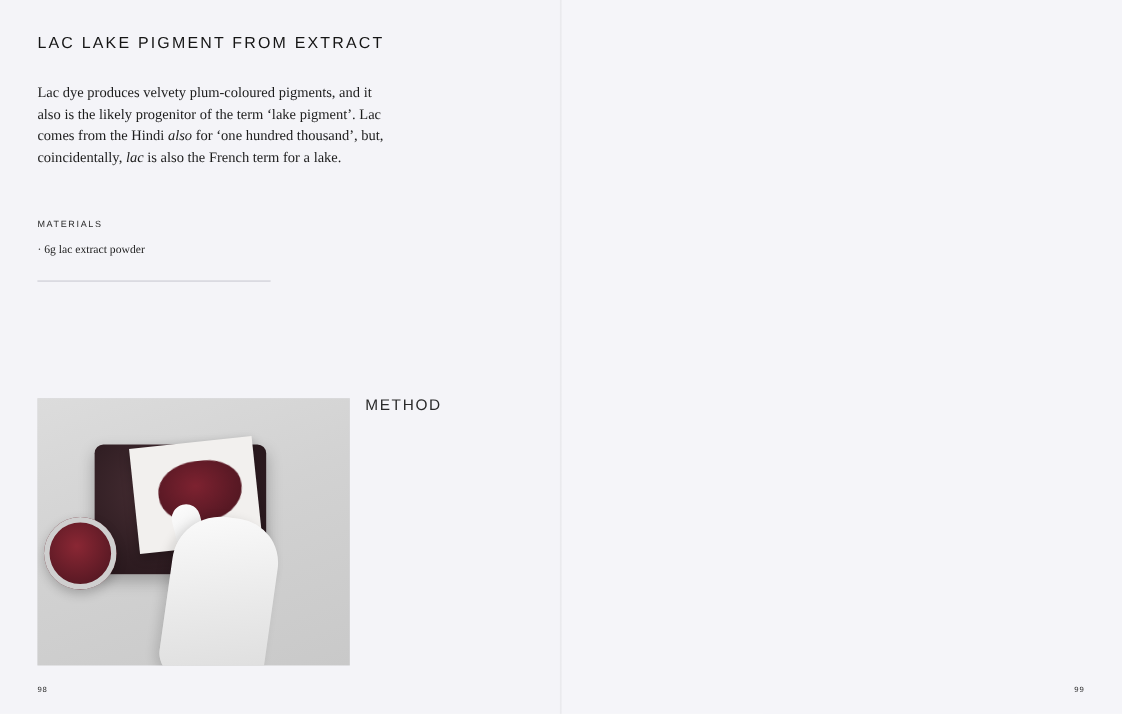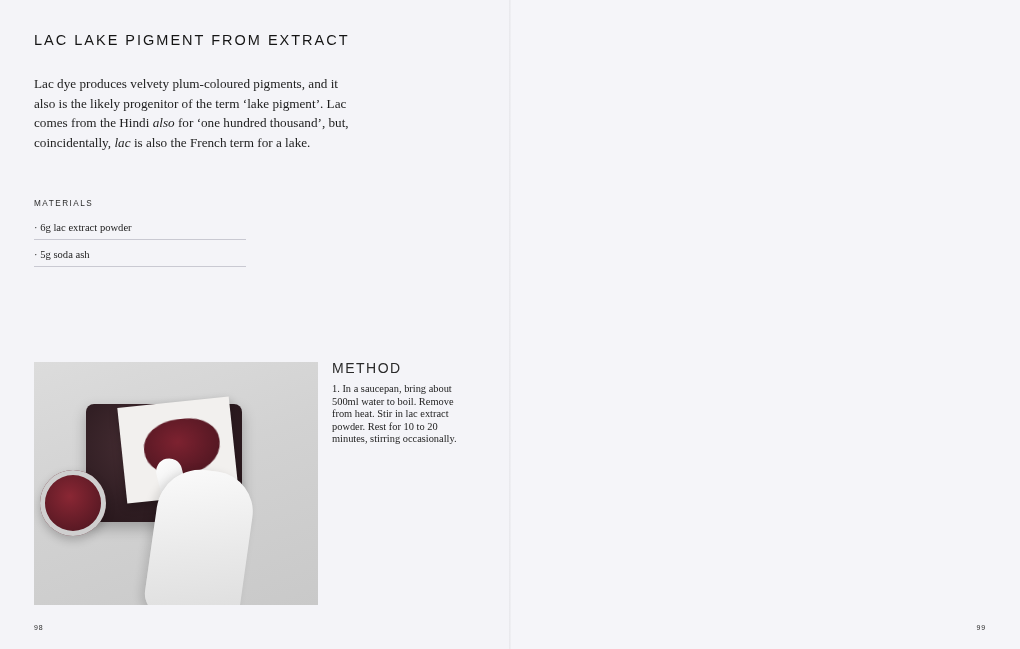--- a/index.html
+++ b/index.html
@@ -77,21 +77,21 @@
     top: 213px;
     width: 212px;
     margin: 0;
     padding: 0;
     list-style: none;
   }
   .materials-list li {
     border-bottom: 1px solid #c9c9d2;
     font-size: 10.6px;
     line-height: 11px;
-    padding: 9px 0 6px 0;
+    padding: 9px 0 22px 0;
     color: #1c1c1c;
   }
 
   .method-head {
     position: absolute;
     left: 332px;
     top: 360px;
     font-family: "Liberation Sans", sans-serif;
     font-size: 14px;
     letter-spacing: 1.5px;
@@ -183,37 +183,35 @@
   <div class="page page-left">
 
     <div class="title">LAC LAKE PIGMENT FROM EXTRACT</div>
 
     <div class="intro">Lac dye produces velvety plum-coloured pigments, and it also is the likely progenitor of the term ‘lake pigment’. Lac comes from the Hindi <em>also</em> for ‘one hundred thousand’, but, coincidentally, <em>lac</em> is also the French term for a lake.</div>
 
     <div class="materials-head">MATERIALS</div>
 
     <ul class="materials-list">
       <li>· 6g lac extract powder</li>
-      <li>· 5g soda ash</li>
     </ul>
 
     <div class="photo" id="photo-1">
       <div class="scene">
         <div class="s1-bg"></div>
         <div class="s1-tray"></div>
         <div class="s1-jar"></div>
         <div class="s1-paper"></div>
         <div class="s1-powder"></div>
         <div class="s1-finger"></div>
         <div class="s1-hand"></div>
       </div>
     </div>
 
     <div class="method-head">METHOD</div>
-    <div class="method-text">1. In a saucepan, bring about 500ml water to boil. Remove from heat. Stir in lac extract powder. Rest for 10 to 20 minutes, stirring occasionally.</div>
 
     <div class="folio folio-left">98</div>
   </div>
 
   <div class="page page-right">
 
     <div class="folio folio-right">99</div>
   </div>
 
   <div class="gutter"></div>

